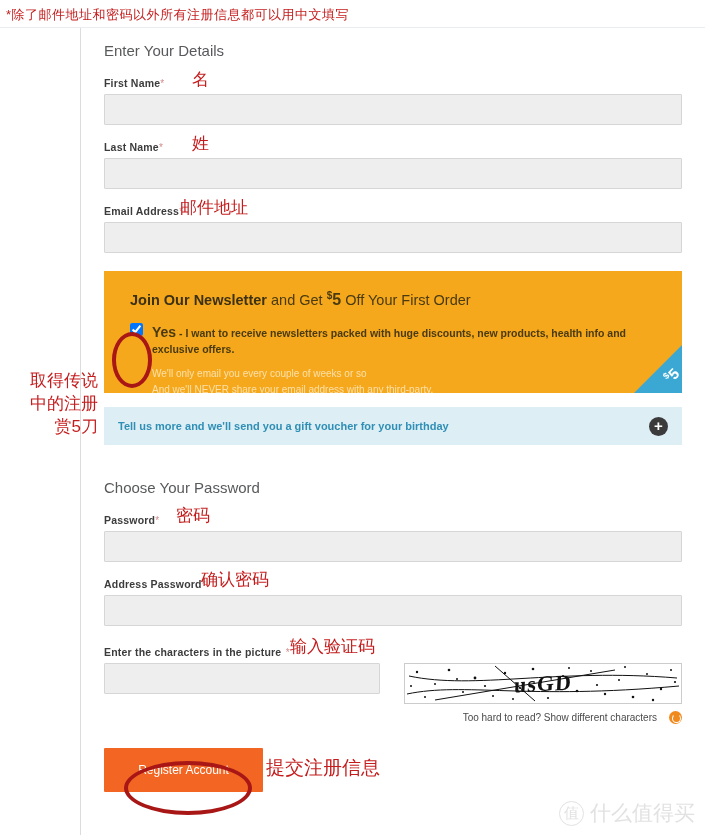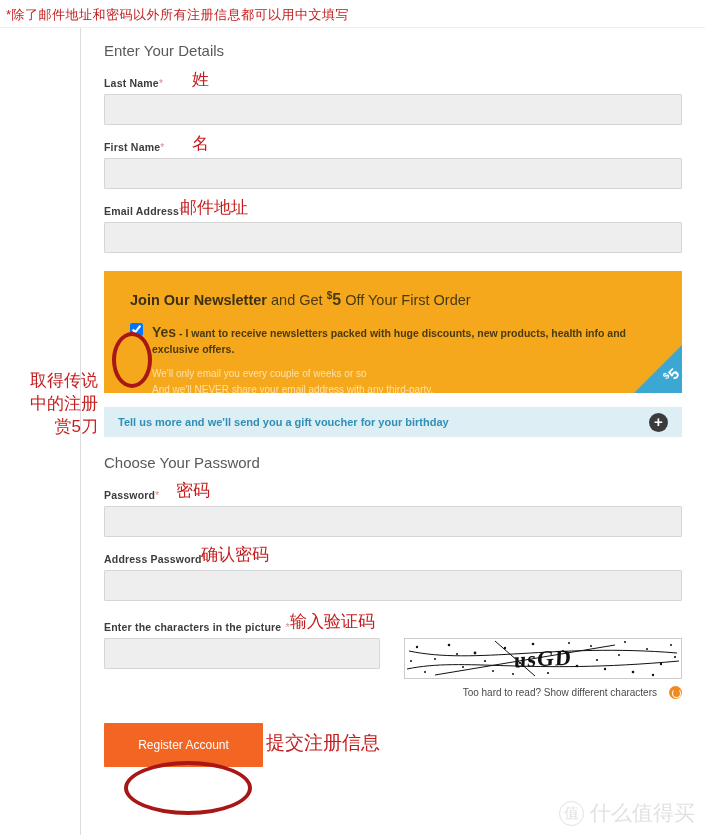--- a/index.html
+++ b/index.html
@@ -179,21 +179,21 @@
     font-weight: bold;
     transform: rotate(-45deg);
     transform-origin: center;
     z-index: 2;
   }
   .corner-badge-text sup { font-size: 9px; }
 
   
   .voucher-bar {
     background: #ddeef5;
-    height: 30px;
+    height: 38px;
     display: flex;
     align-items: center;
     padding: 0 14px 0 14px;
     justify-content: space-between;
     margin-bottom: 4px;
   }
   .voucher-text {
     font-size: 11px;
     font-weight: bold;
     color: #2f8fb5;
@@ -333,28 +333,28 @@
 <div class="top-rule"></div>
 
 <div class="left-rail"></div>
 <div class="rail-divider"></div>
 
 <div class="content">
 
   <div class="section-heading">Enter Your Details</div>
 
   <div class="field">
+    <span class="field-label">First Name</span><span class="req">*</span>
+    <span class="zh-note" style="left:88px; top:-2px;">名</span>
+    <input class="text-input" type="text" value="" style="">
+  </div>
+
+  <div class="field">
     <span class="field-label">Last Name</span><span class="req">*</span>
     <span class="zh-note" style="left:88px; top:-2px;">姓</span>
-    <input class="text-input" type="text" value="" style="">
-  </div>
-
-  <div class="field">
-    <span class="field-label">First Name</span><span class="req">*</span>
-    <span class="zh-note" style="left:88px; top:-2px;">名</span>
     <input class="text-input" type="text" value="" style="">
   </div>
 
   <div class="field">
     <span class="field-label">Email Address</span><span class="req">*</span>
     <span class="zh-note" style="left:76px; top:-2px;">邮件地址</span>
     <input class="text-input" type="text" value="" style="">
   </div>
 
   <div class="newsletter">
@@ -372,21 +372,21 @@
 
     <div class="corner-badge"></div>
     <div class="corner-badge-text"><sup>$</sup><span>5</span></div>
   </div>
 
   <div class="voucher-bar">
     <span class="voucher-text">Tell us more and we'll send you a gift voucher for your birthday</span>
     <span class="plus-btn">+</span>
   </div>
 
-  <div class="section-heading" style="margin-top:17px;">Choose Your Password</div>
+  <div class="section-heading" style="margin-top:34px;">Choose Your Password</div>
 
   <div class="field">
     <span class="field-label">Password</span><span class="req">*</span>
     <span class="zh-note" style="left:72px; top:-3px;">密码</span>
     <input class="text-input" type="password" value="" style="">
   </div>
 
   <div class="field">
     <span class="field-label">Address Password</span><span class="req">*</span>
     <span class="zh-note" style="left:97px; top:-3px;">确认密码</span>

